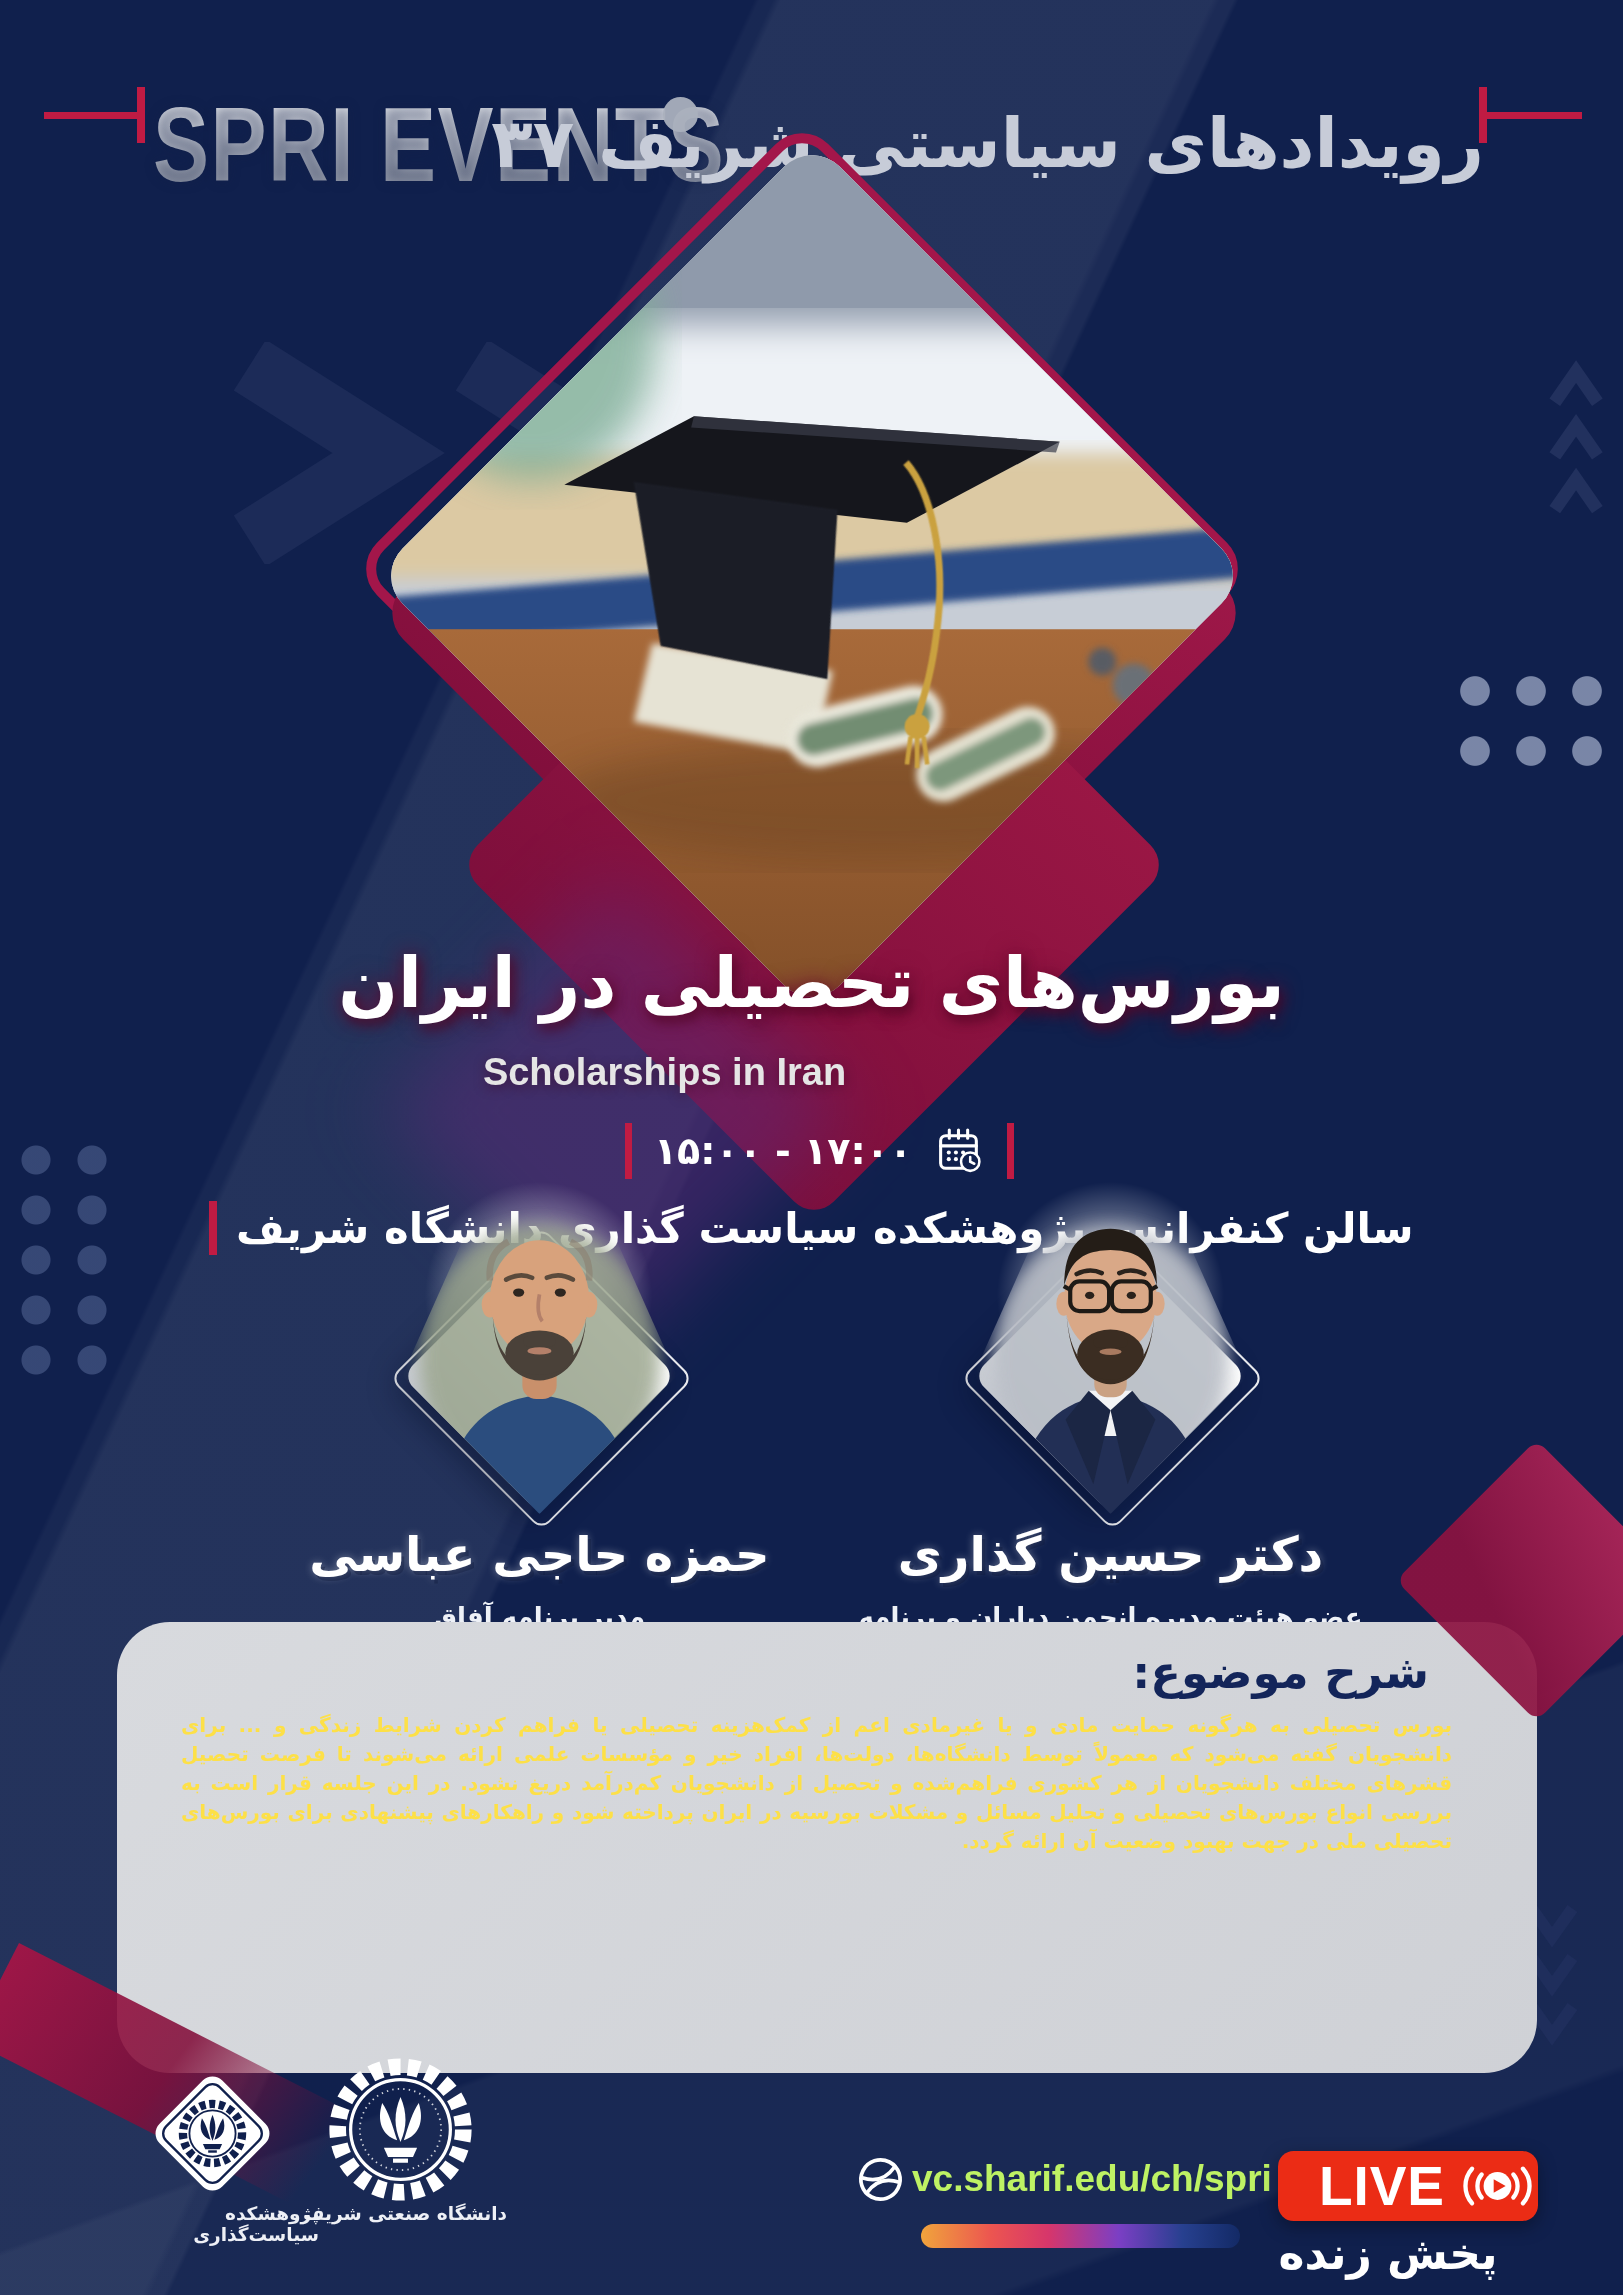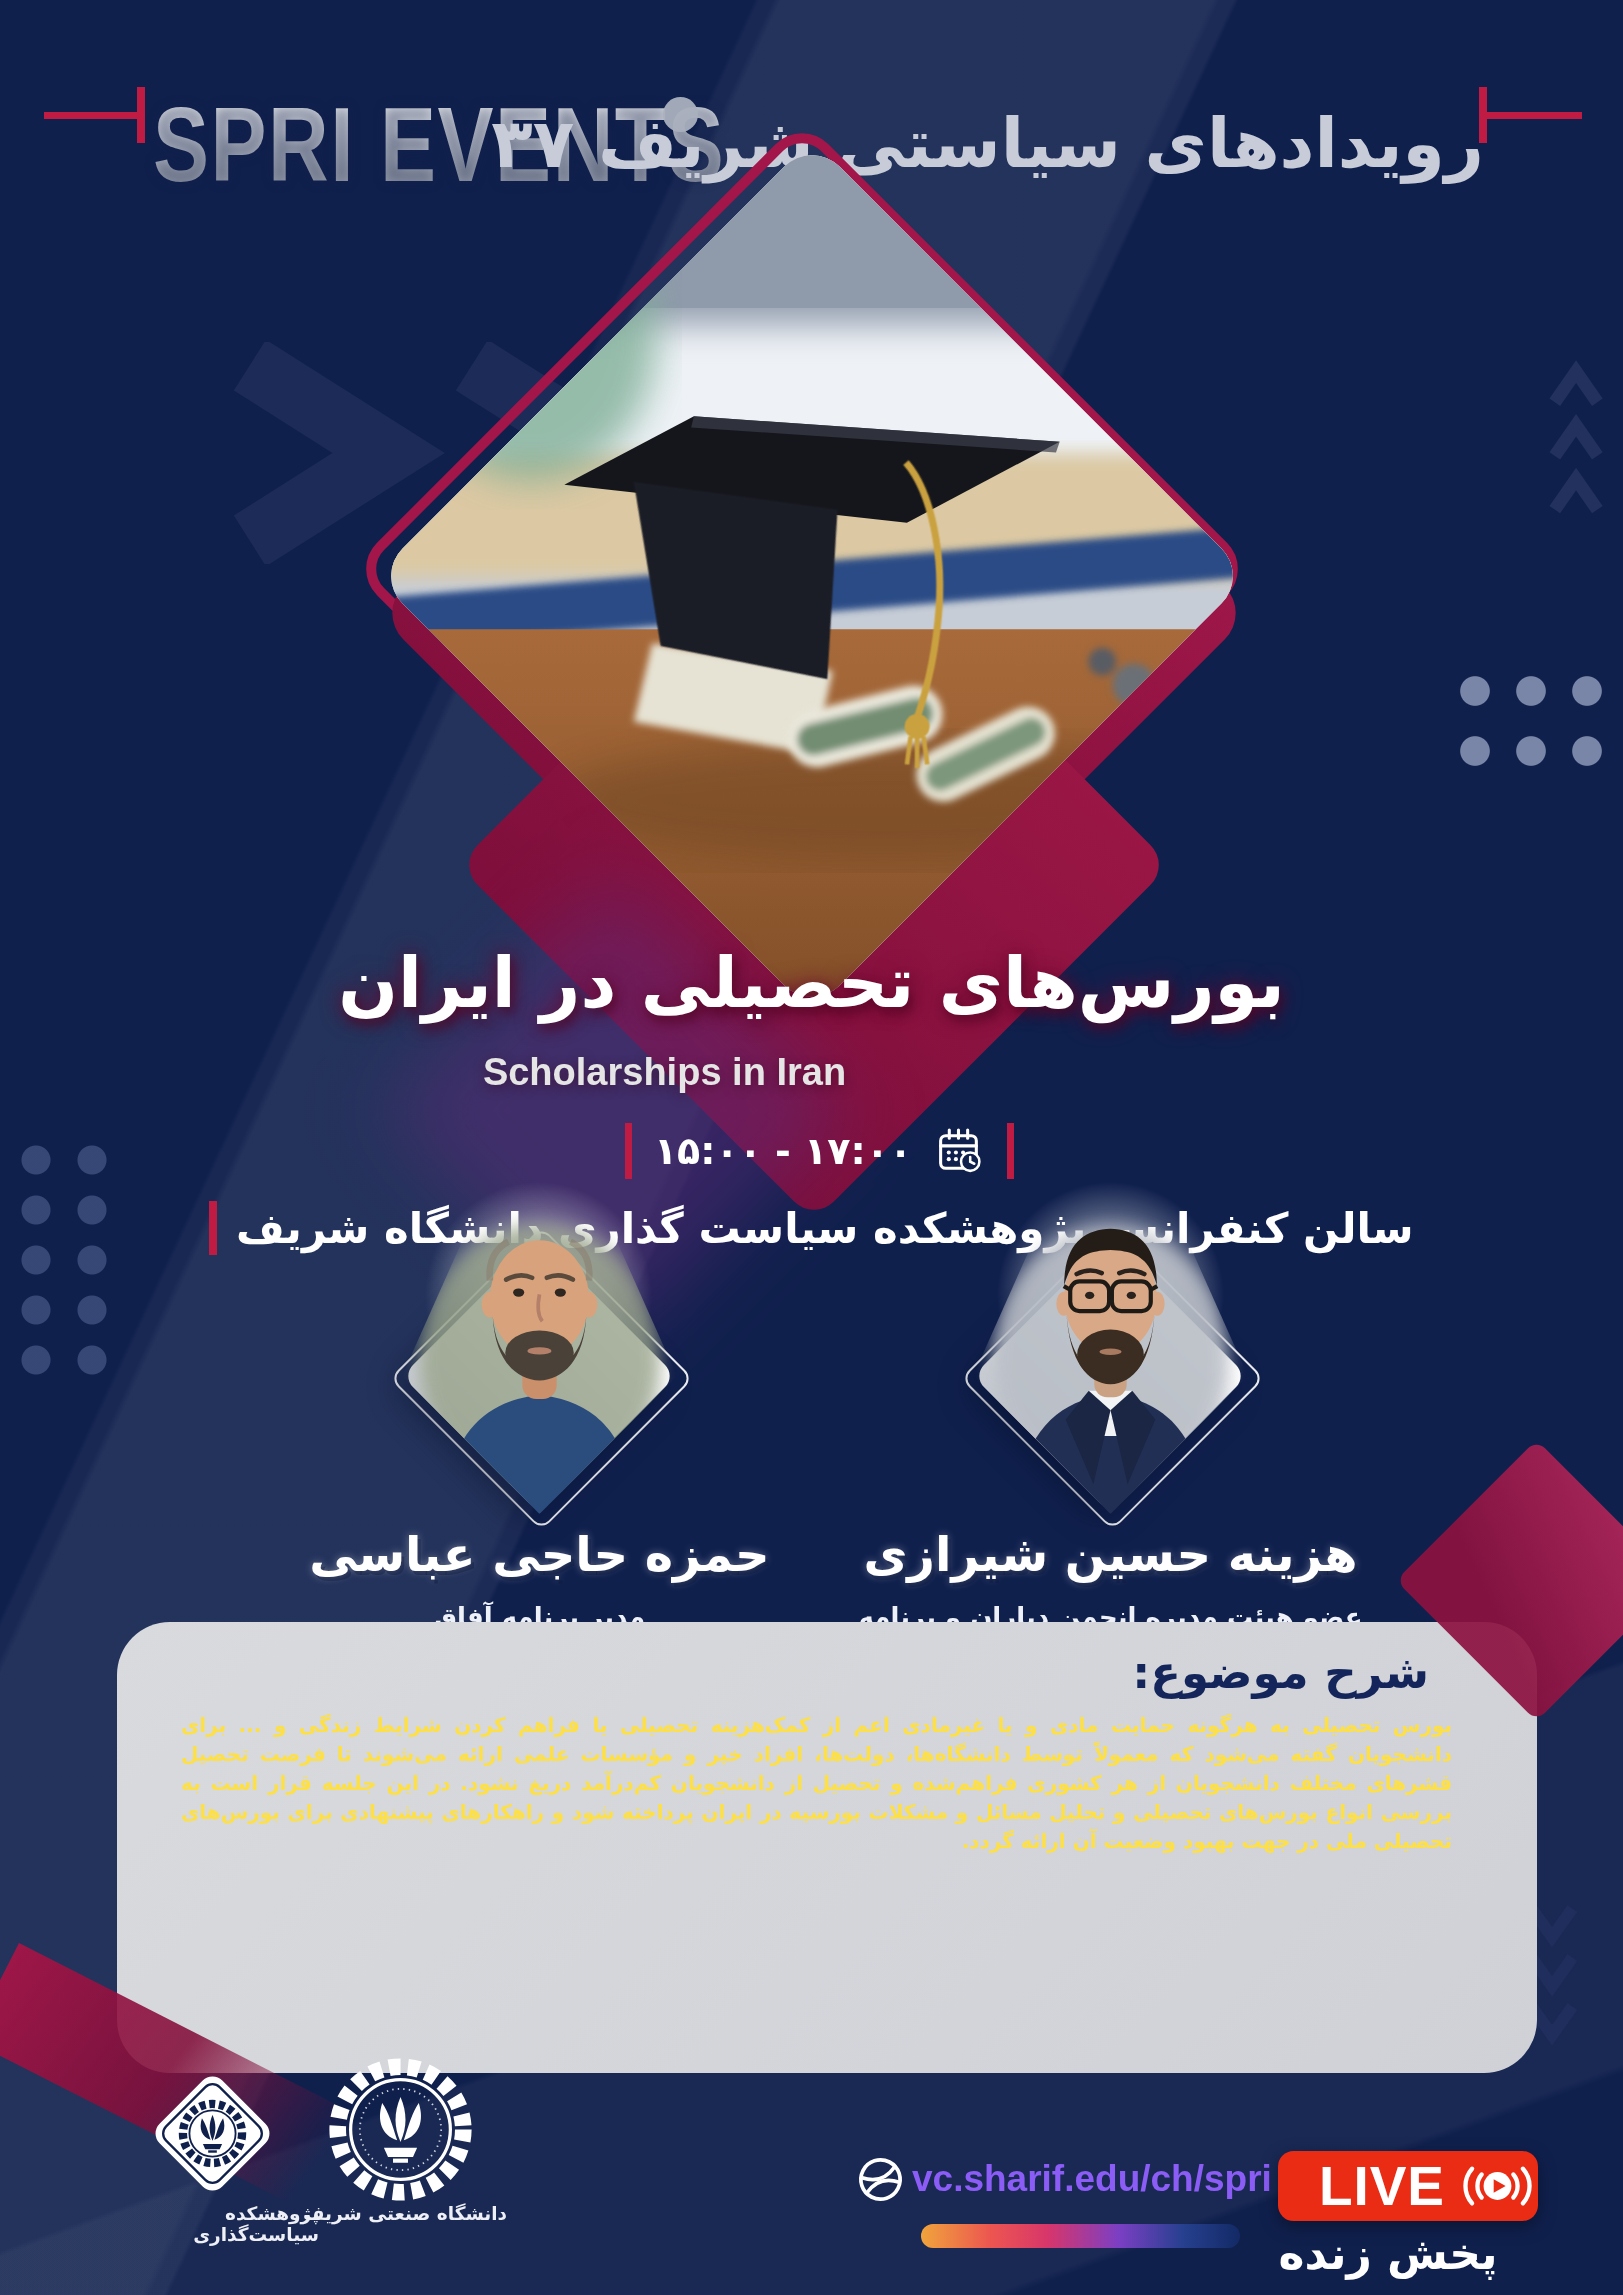--- a/index.html
+++ b/index.html
@@ -62,21 +62,21 @@
   .desc-heading{right:194px;top:1646px;width:555px;text-align:right;direction:rtl;font-size:45px;font-weight:bold;color:#13255a;}
   .desc-body{left:181px;top:1711px;width:1271px;height:352px;direction:rtl;text-align:justify;
     font-size:20px;line-height:1.45;font-weight:bold;color:#fde047;}
   
   .tr-diamond{left:1437px;top:1481px;width:199px;height:199px;border-radius:12px;
     background:linear-gradient(200deg,#b7285c 0%,#8c1240 70%);opacity:.92;}
   .bl-ribbon{left:18.5px;top:1943px;width:379px;height:109px;transform:rotate(27deg);transform-origin:left top;
     background:linear-gradient(100deg,rgba(164,21,70,.95) 0%,rgba(130,14,58,.88) 50%,rgba(100,10,45,0) 95%);}
   
   .logo-label{width:213px;text-align:right;direction:rtl;font-size:18.5px;font-weight:bold;color:#eef0f6;top:2203px;}
-  .url-text{left:912px;top:2158px;font-size:37px;font-weight:bold;color:#8b5cf6;letter-spacing:0;
+  .url-text{left:912px;top:2158px;font-size:37px;font-weight:bold;color:#bef264;letter-spacing:0;
     font-family:"Liberation Sans","DejaVu Sans",sans-serif;}
   .grad-bar{left:921px;top:2224px;width:319px;height:24px;border-radius:12px;
     background:linear-gradient(90deg,#f0a43c 0%,#ec5550 22%,#d6366b 40%,#7b3fc4 62%,#27408f 82%,#132a66 100%);}
   .live-badge{left:1278px;top:2151px;width:220px;height:70px;border-radius:15.7px;background:#eb2c15;
     display:flex;align-items:center;justify-content:center;gap:13px;box-shadow:0 5.6px 18.5px rgba(0,0,0,.35);padding-left:40px;}
   .live-word{font-size:55px;font-weight:bold;color:#fff;font-family:"Liberation Sans","DejaVu Sans",sans-serif;letter-spacing:0.9px;line-height:1;}
   .live-caption{left:1278px;top:2228px;width:220px;text-align:center;direction:rtl;font-size:44px;font-weight:bold;color:#fff;}
   
   .dots-right{left:1447px;top:661px;width:167px;height:120px;
     background-image:radial-gradient(circle,rgba(148,160,190,.8) 14.3px,transparent 15.3px);background-size:56px 60px;}
@@ -266,21 +266,21 @@
     <line x1="210" y1="280" x2="196" y2="272"></line>
       <line x1="384" y1="280" x2="398" y2="272"></line>
   </g>
   <ellipse cx="252" cy="292" rx="10" ry="8" fill="#2a221c"></ellipse>
   <ellipse cx="342" cy="292" rx="10" ry="8" fill="#2a221c"></ellipse>
   <path d="M224,246 q28,-14 54,-2 M316,244 q26,-12 54,2" stroke="#2a221c" stroke-width="10" fill="none" stroke-linecap="round"></path>
 </svg>
 
 <div class="abs spk-name" style="left:285px;top:1526px;">حمزه حاجی عباسی</div>
 <div class="abs spk-role" style="left:285px;top:1602px;">مدیر برنامه آفاق</div>
-<div class="abs spk-name" style="left:856px;top:1526px;">هزینه حسین شیرازی</div>
+<div class="abs spk-name" style="left:856px;top:1526px;">دکتر حسین گذاری</div>
 <div class="abs spk-role" style="left:856px;top:1602px;">عضو هیئت مدیره انجمن دیاران و برنامه آفاق</div>
 
 <div class="abs desc-box"></div>
 <div class="abs desc-heading">شرح موضوع:</div>
 <div class="abs desc-body">بورس تحصیلی به هرگونه حمایت مادی و یا غیرمادی اعم از کمک‌هزینه تحصیلی یا فراهم کردن شرایط زندگی و ... برای دانشجویان گفته می‌شود که معمولاً توسط دانشگاه‌ها، دولت‌ها، افراد خیر و مؤسسات علمی ارائه می‌شوند تا فرصت تحصیل قشرهای مختلف دانشجویان از هر کشوری فراهم‌شده و تحصیل از دانشجویان کم‌درآمد دریغ نشود. در این جلسه قرار است به بررسی انواع بورس‌های تحصیلی و تحلیل مسائل و مشکلات بورسیه در ایران پرداخته شود و راهکارهای پیشنهادی برای بورس‌های تحصیلی ملی در جهت بهبود وضعیت آن ارائه گردد.</div>
 <div class="abs diamond tr-diamond"></div>
 <div class="abs bl-ribbon"></div>
 
 <svg class="abs" style="left:134px;top:2055px;" width="157" height="157" viewBox="-170 -170 340 340">
   <rect x="-96" y="-96" width="192" height="192" rx="30" transform="rotate(45)" fill="#ffffff"></rect>

